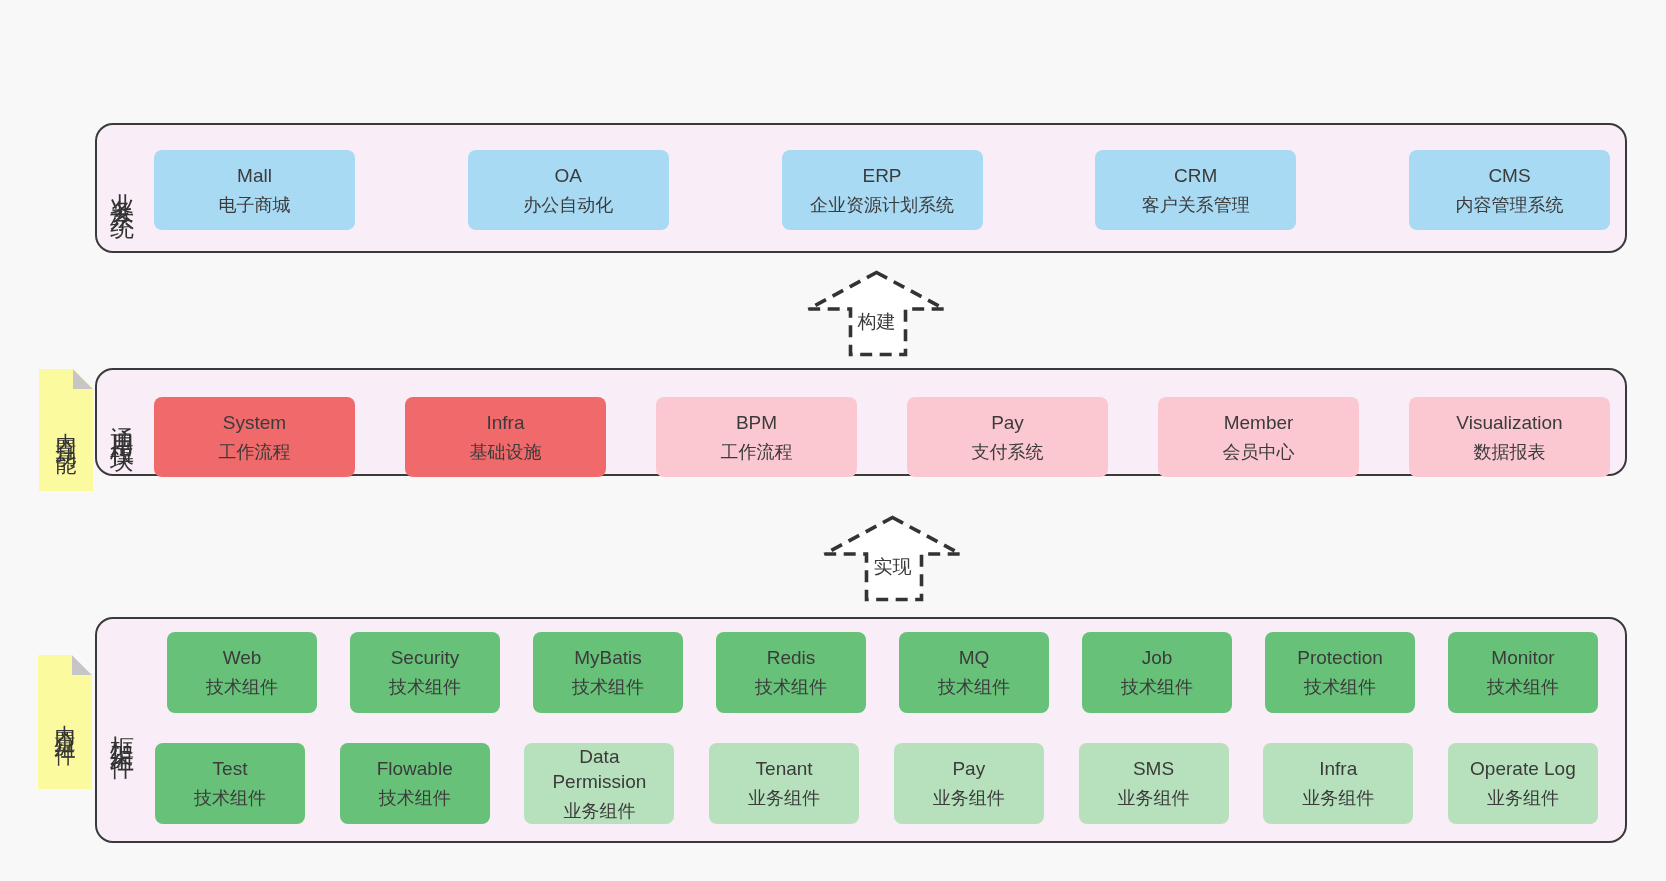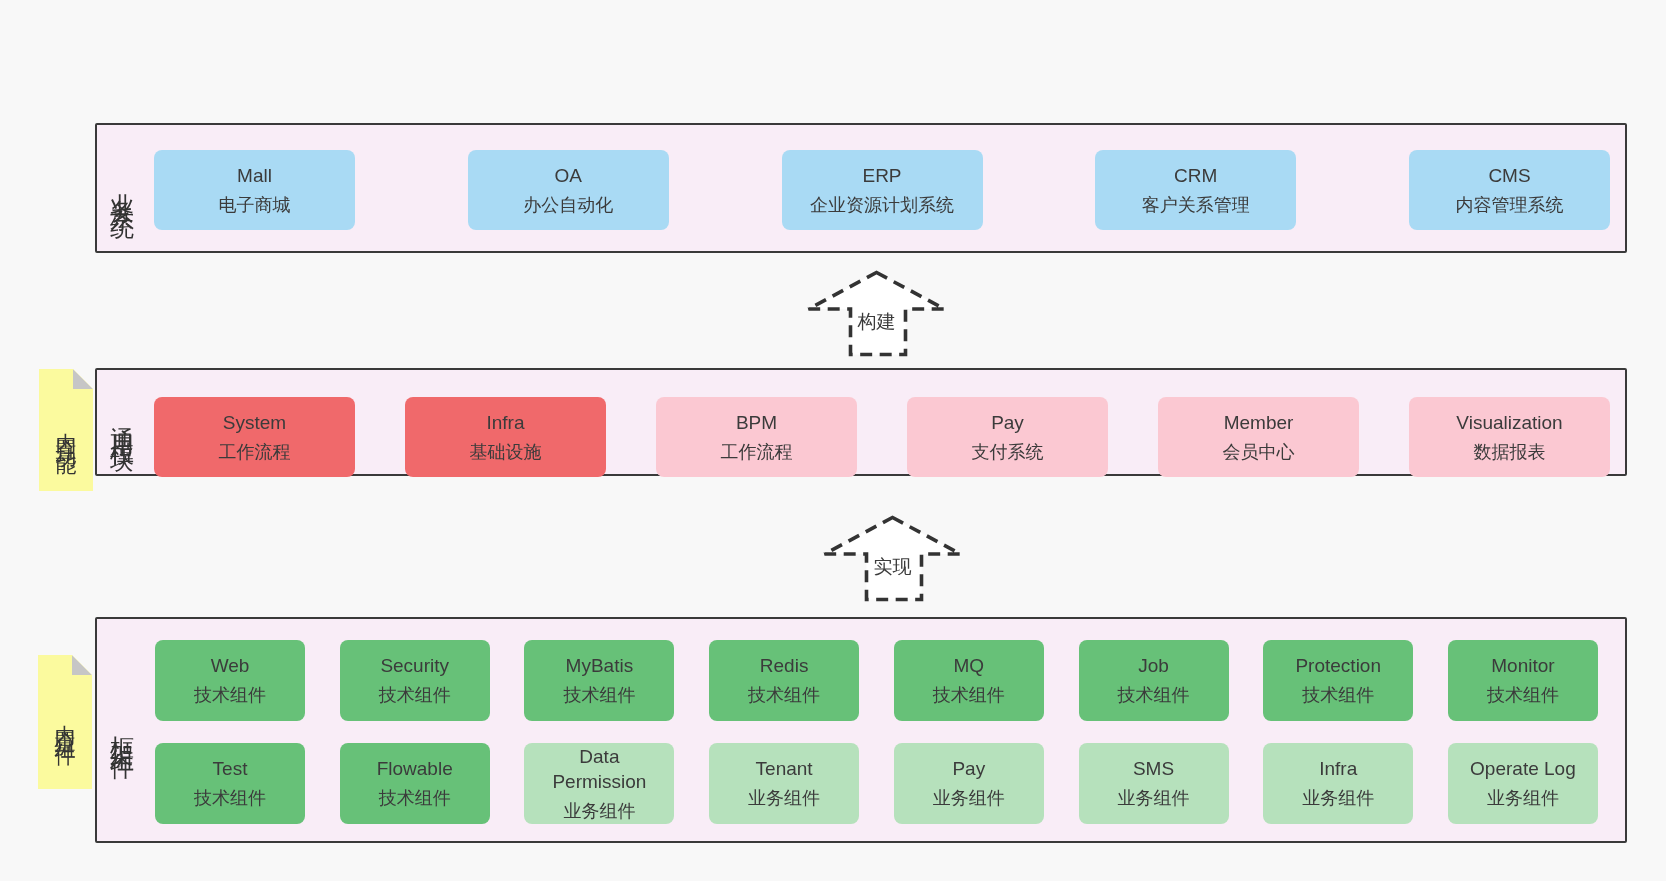--- a/index.html
+++ b/index.html
@@ -8,21 +8,21 @@
     width:1666px; height:881px;
     background:var(--page-bg,#f8f8f8);
     font-family:"Liberation Sans","DejaVu Sans",sans-serif;
     color:var(--text,#3b3b3b);
     overflow:hidden;
   }
   .panel {
     position:absolute; left:95px; width:1532px;
     background:var(--panel-bg,#f9edf7);
     border:2px solid var(--panel-border,#3a3a3a);
-    border-radius:2px;
+    border-radius:18px;
     box-sizing:border-box;
   }
   .vlabel {
     position:absolute; left:9px; top:50%;
     transform:translateY(-50%);
     writing-mode:vertical-rl; text-orientation:upright;
     font-size:24px; letter-spacing:7px; color:#333;
     white-space:nowrap;
   }
   .boxrow {
@@ -135,21 +135,21 @@
     <span>内置功能</span>
   </div>
 
   <svg class="arrow" style="left:822px; top:515px;" width="141" height="88" viewBox="0 0 141 88">
     <path d="M70.5,2.5 L138.5,39 L99.5,39 L99.5,84.5 L44.5,84.5 L44.5,39 L2.5,39 Z" fill="#ffffff" stroke="#333333" stroke-width="3.6" stroke-dasharray="12 7.5"></path>
     <text x="70.5" y="58" text-anchor="middle" font-size="19" fill="#3b3b3b">实现</text>
   </svg>
 
   <section class="panel" style="top:617px; height:226px;">
     <div class="vlabel">框架组件</div>
-    <div class="boxrow bottom" style="top:21px;">
+    <div class="boxrow bottom" style="top:13px;margin-left:12px;">
         <div class="box v-green">
           <div class="bt">Web</div>
           <div class="bs">技术组件</div>
         </div>
         <div class="box v-green">
           <div class="bt">Security</div>
           <div class="bs">技术组件</div>
         </div>
         <div class="box v-green">
           <div class="bt">MyBatis</div>

